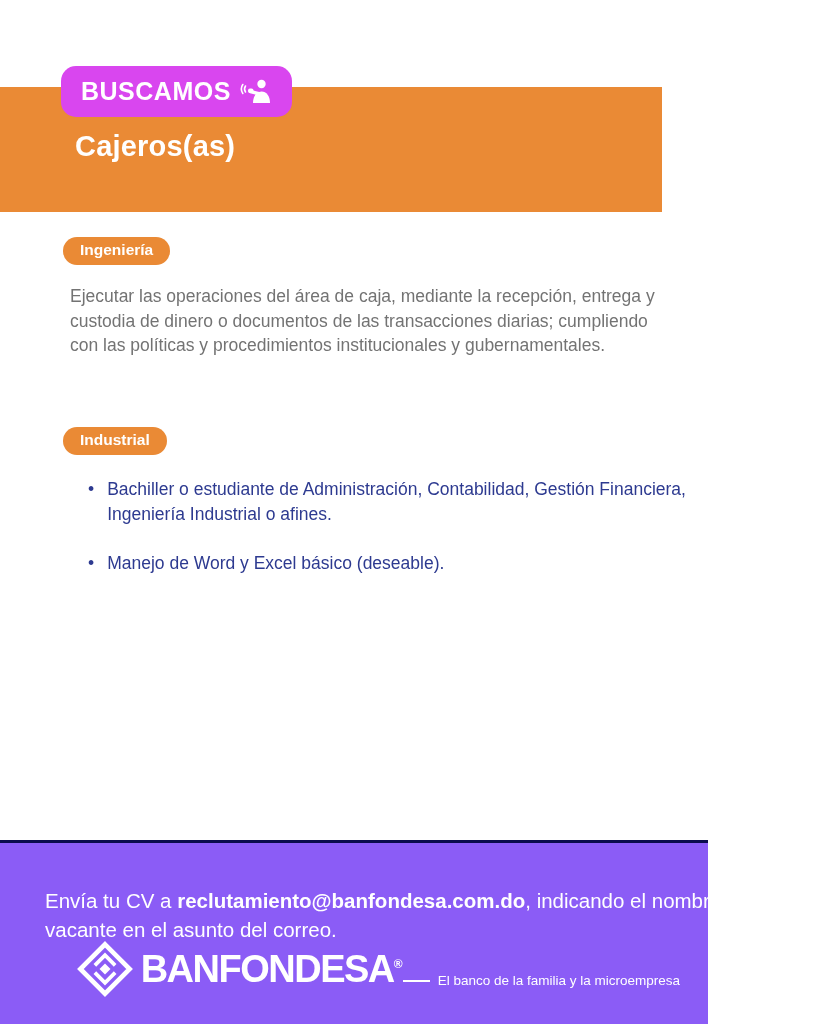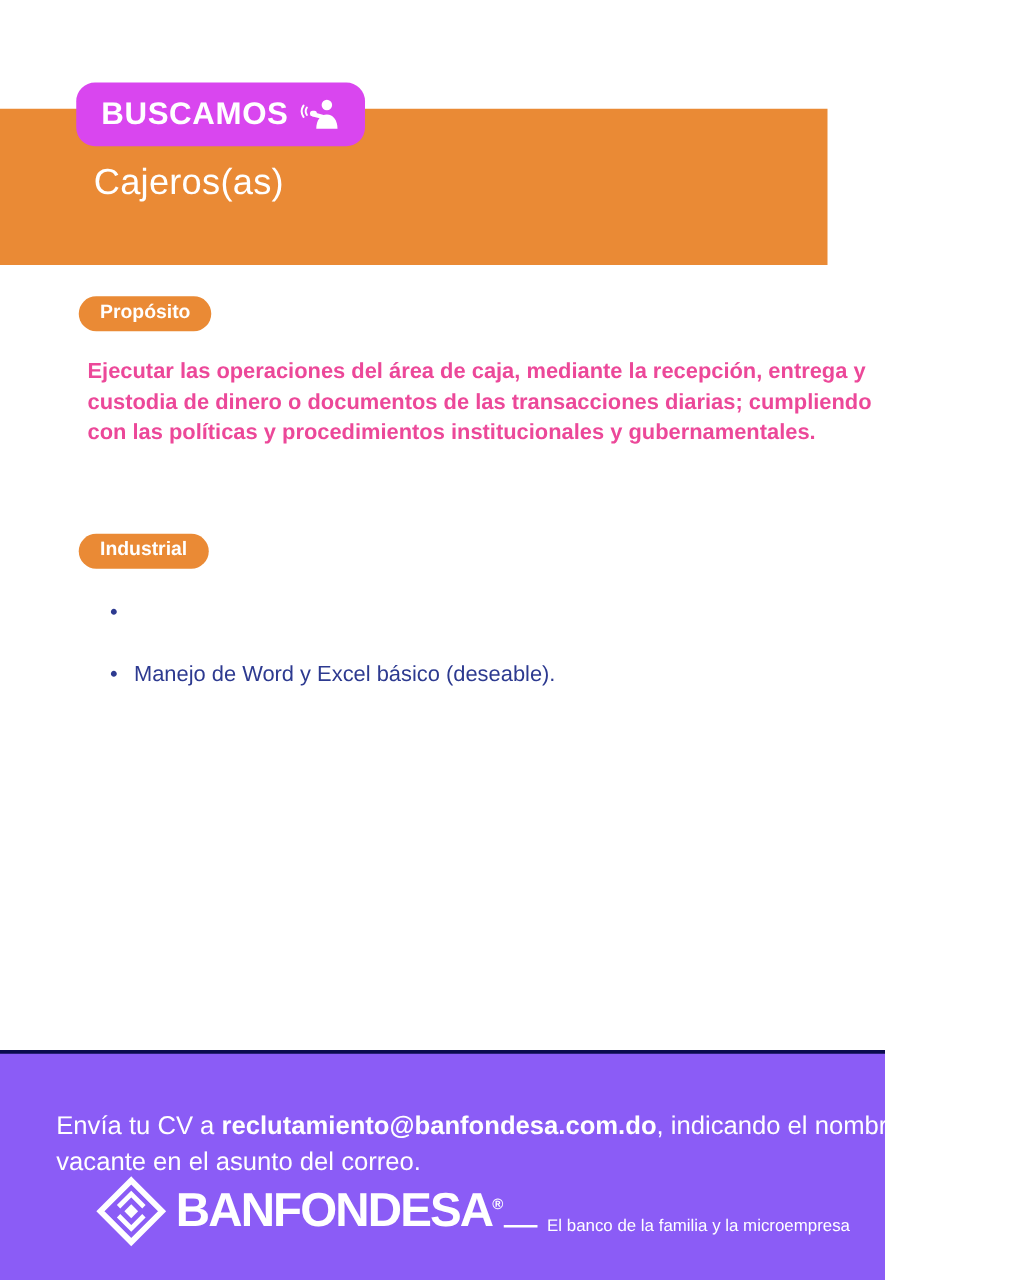--- a/index.html
+++ b/index.html
@@ -16,42 +16,41 @@
   }
   .badge {
     position:absolute; left:61px; top:66px; height:51px; z-index:2;
     background:#d946ef; border-radius:15px;
     display:flex; align-items:center; gap:9px; padding:0 20px;
     color:#ffffff; font-weight:bold; font-size:25px; letter-spacing:0.5px;
   }
   .badge svg { display:block; }
   .banner-title {
     position:absolute; left:75px; top:130px; color:#ffffff;
-    font-size:29px; font-weight:normal; letter-spacing:0.2px;
+    font-size:29px; font-weight:bold; letter-spacing:0.2px;
   }
   .banner-subtitle {
     position:absolute; left:75px; top:167px; color:#ffffff;
     font-size:17px; font-weight:bold;
   }
 
   
   .pill {
     position:absolute; left:63px;
     background:#EA8A35; color:#ffffff; font-weight:bold; font-size:15.5px;
     padding:4px 17px 6px; border-radius:16px;
   }
   .pill-proposito { top:237px; }
   .pill-requisitos { top:427px; }
 
   
   .paragraph {
     position:absolute; left:70px; top:284px; width:680px;
-    color:#ec4899; font-size:17.5px; line-height:24.5px;
+    color:#737373; font-size:17.5px; line-height:24.5px;
     white-space:pre-line;
-    font-weight:bold;
   }
   .bullets {
     position:absolute; left:88px; top:477px; width:680px;
     color:#2D3A90; font-size:17.5px; line-height:24.5px;
   }
   .bullet-row { display:flex; gap:13px; }
   .bullet-row + .bullet-row { margin-top:25px; }
   .bullet-dot { flex:0 0 auto; }
   .bullet-text { white-space:pre-line; }
 
@@ -97,29 +96,31 @@
         <rect x="8" y="11.5" width="5.5" height="4.5" rx="2" fill="#ffffff"></rect>
         <path d="M5.5 9 q-2 3 0 6" stroke="#ffffff" stroke-width="1.6" stroke-linecap="round" fill="none"></path>
         <path d="M2.8 7.5 q-3 4.5 0 9" stroke="#ffffff" stroke-width="1.6" stroke-linecap="round" fill="none"></path>
       </svg>
     </span>
   </div>
 
   <div class="banner"></div>
   <div class="banner-title">Cajeros(as)</div>
 
-  <div class="pill pill-proposito">Propósito</div>
+  <div class="pill pill-proposito">Ingeniería</div>
   <div class="paragraph">Ejecutar las operaciones del área de caja, mediante la recepción, entrega y
 custodia de dinero o documentos de las transacciones diarias; cumpliendo
 con las políticas y procedimientos institucionales y gubernamentales.</div>
 
   <div class="pill pill-requisitos">Industrial</div>
   <div class="bullets">
     <div class="bullet-row">
       <span class="bullet-dot">•</span>
+      <span class="bullet-text">Bachiller o estudiante de Administración, Contabilidad, Gestión Financiera,
+Ingeniería Industrial o afines.</span>
     </div>
     <div class="bullet-row">
       <span class="bullet-dot">•</span>
       <span class="bullet-text">Manejo de Word y Excel básico (deseable).</span>
     </div>
   </div>
 
   <div class="footer">
     <div class="footer-text">
       <span>Envía tu CV a </span><span class="footer-email">reclutamiento@banfondesa.com.do</span><span>, indicando el nombre de la

